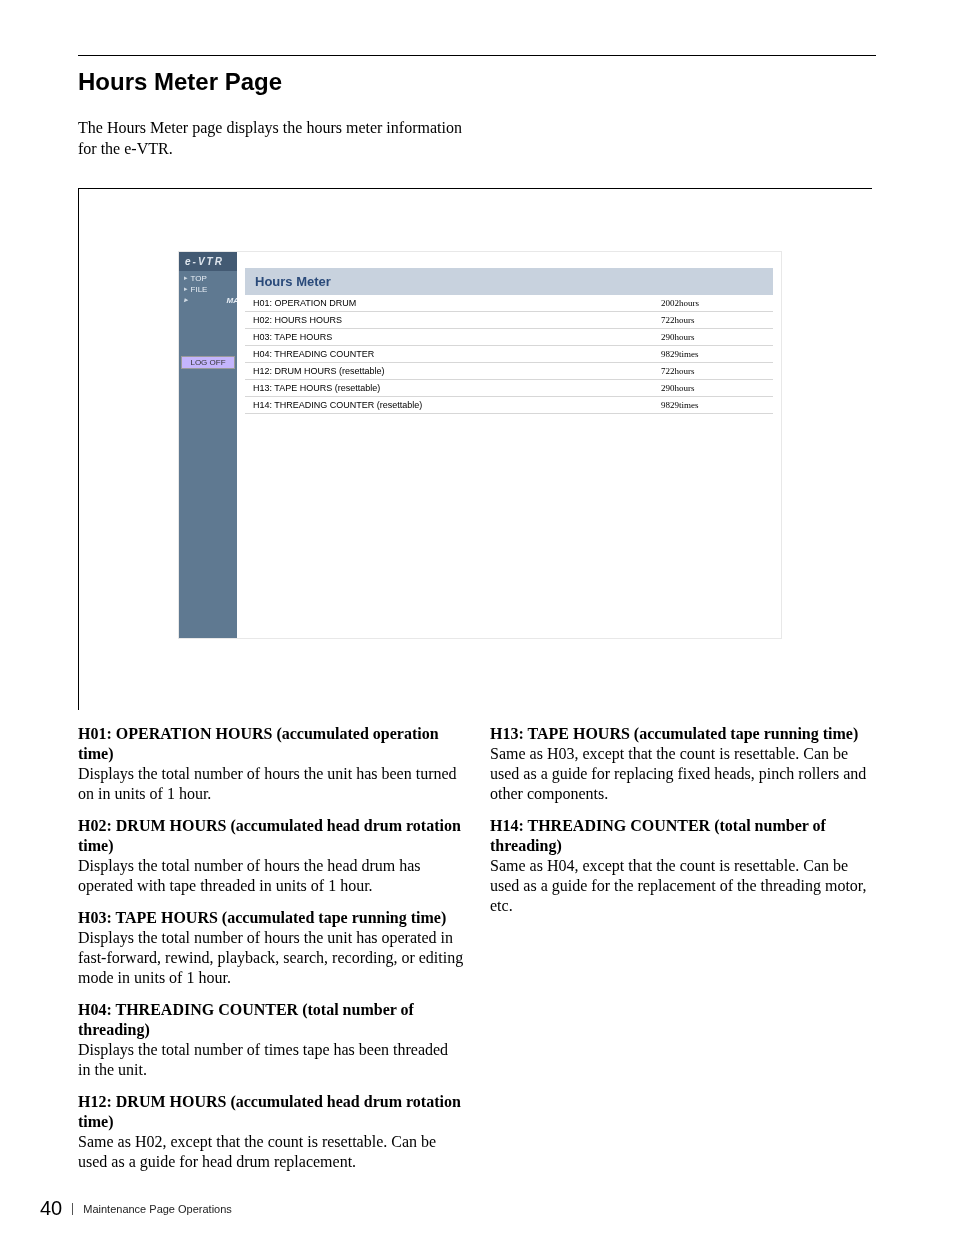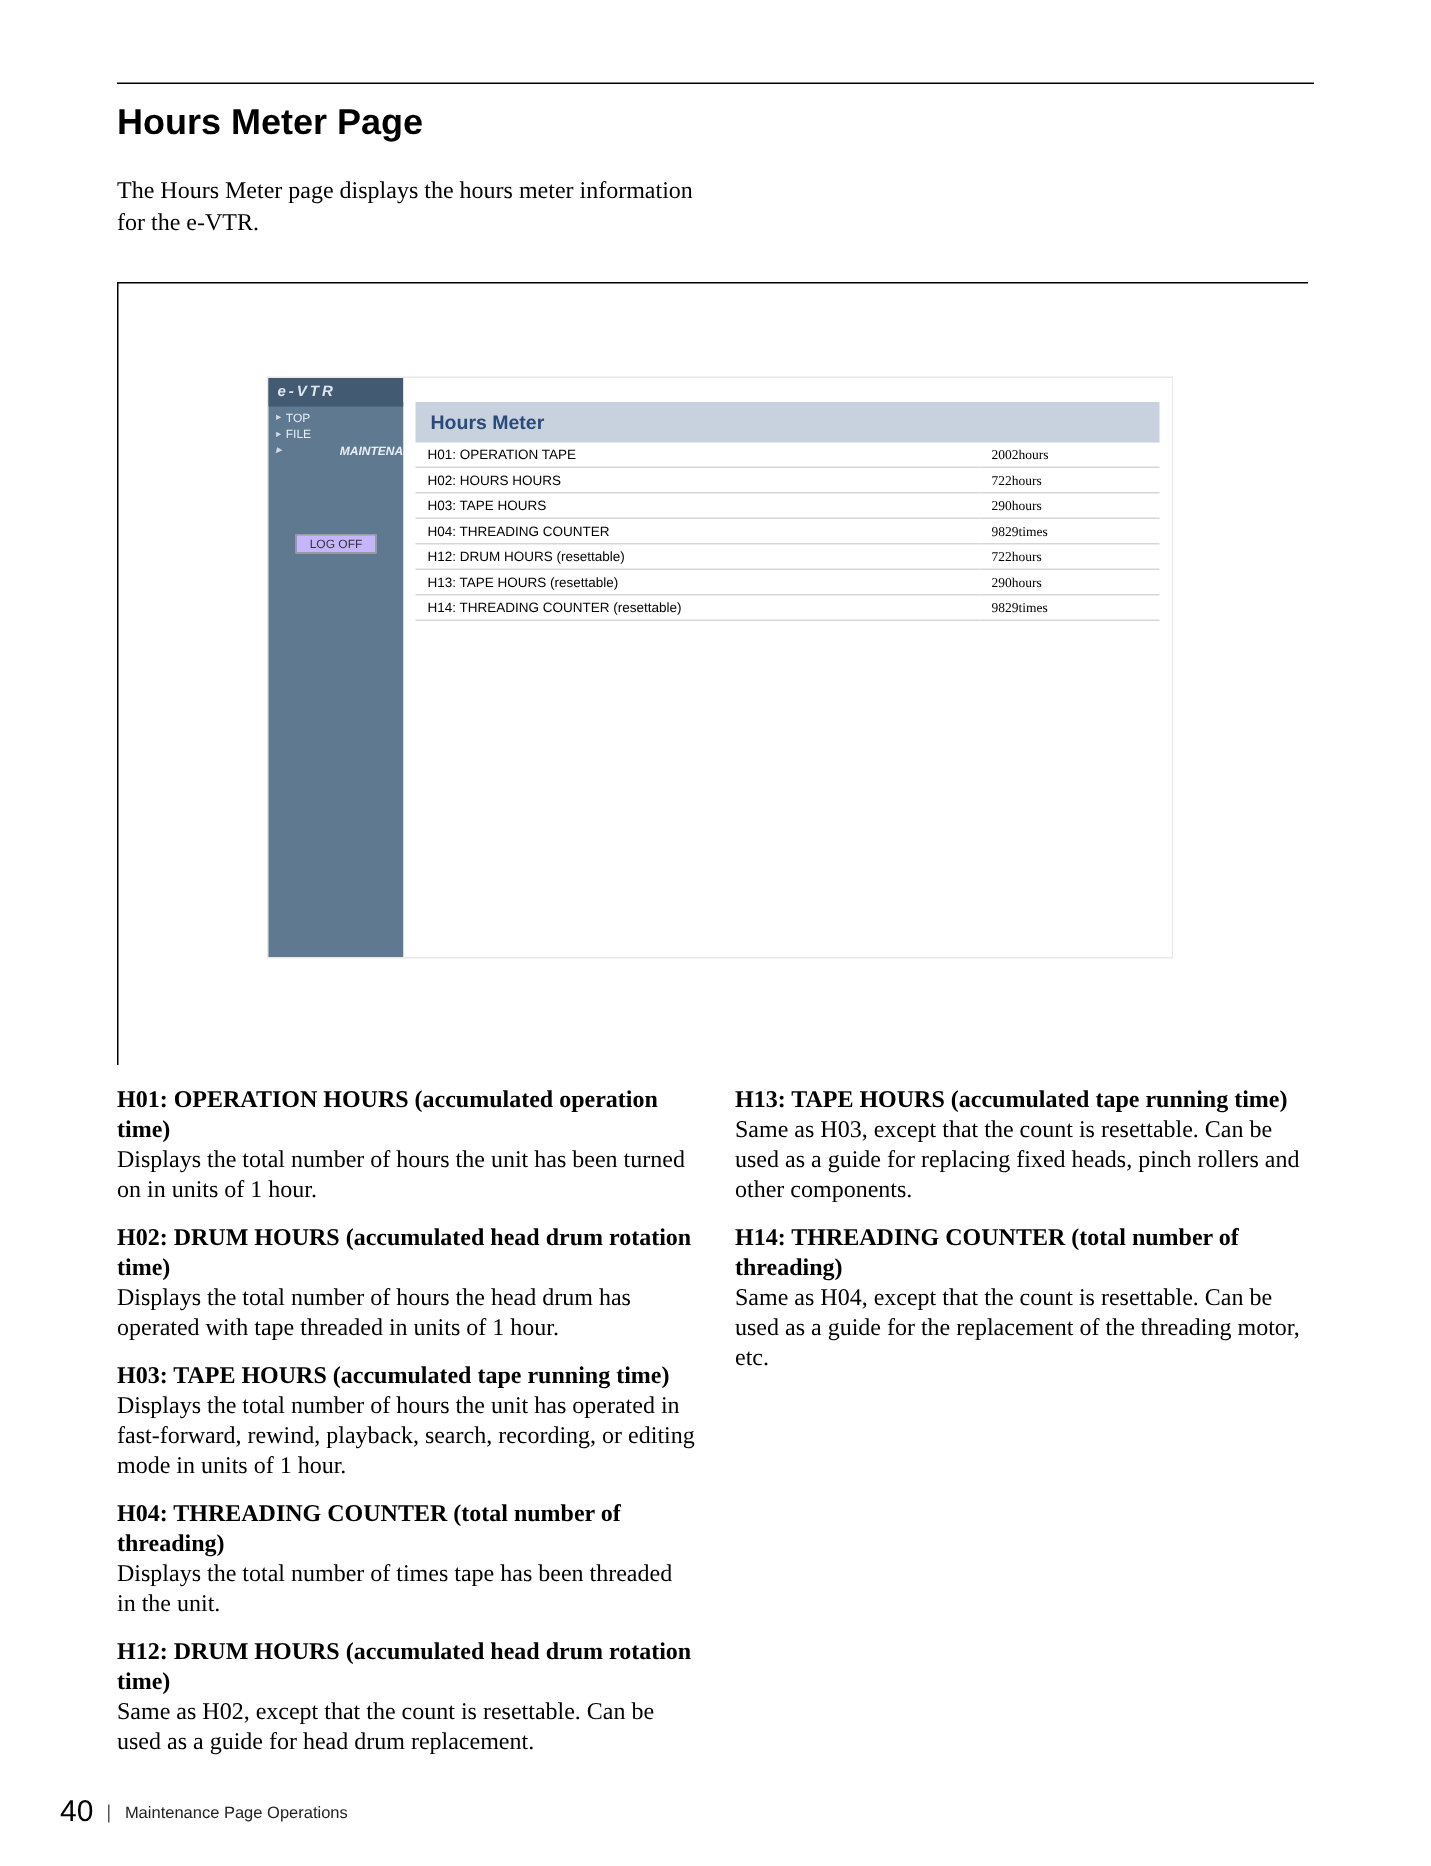--- a/index.html
+++ b/index.html
@@ -47,21 +47,21 @@
     position: absolute;
     left: 100px;
     top: 63px;
     width: 602px;
     height: 386px;
     display: flex;
     font-family: Arial, Helvetica, sans-serif;
     box-shadow: 0 0 0 1px #e8e8e8;
   }
   .side {
-    width: 90px;
+    width: 58px;
     background: #5f7991;
     color: #fff;
     font-size: 8px;
     display: flex;
     flex-direction: column;
   }
   .brand {
     background: #435a73;
     color: #dfe6ee;
     font-style: italic;
@@ -209,21 +209,21 @@
         </div>
       </div>
 
       <div class="main">
         <div class="tabbar"></div>
         <div class="panel">
           <div class="panel-title">Hours Meter</div>
           <table class="grid">
             <tbody>
               <tr>
-                <td>H01: OPERATION TAPE</td>
+                <td>H01: OPERATION DRUM</td>
                 <td class="val">2002hours</td>
               </tr>
               <tr>
                 <td>H02: HOURS HOURS</td>
                 <td class="val">722hours</td>
               </tr>
               <tr>
                 <td>H03: TAPE HOURS</td>
                 <td class="val">290hours</td>
               </tr>

